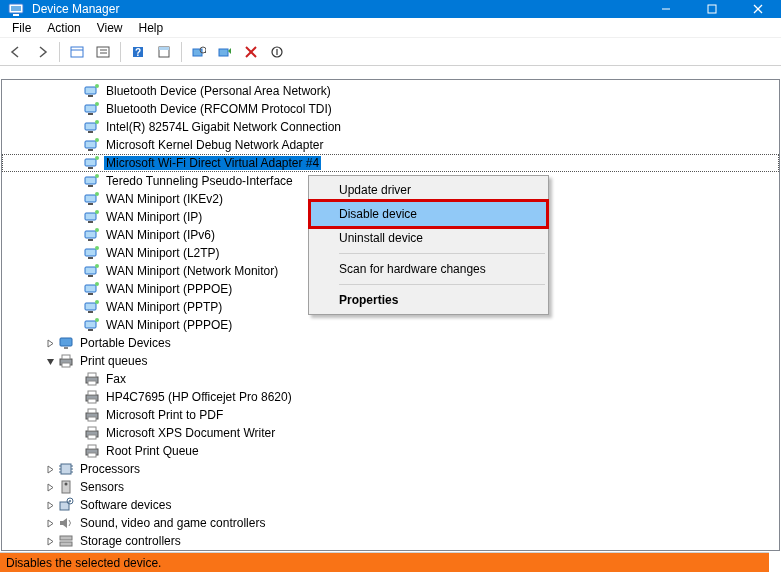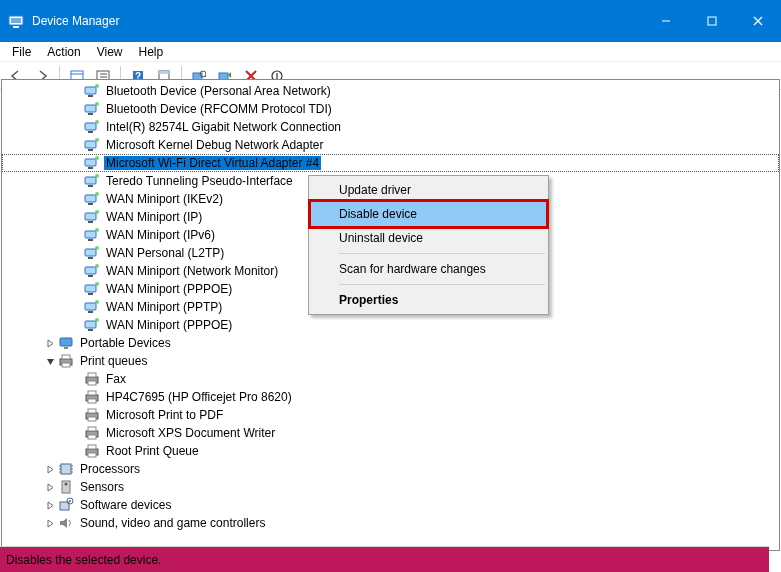--- a/index.html
+++ b/index.html
@@ -7,21 +7,21 @@
     margin: 0;
     font-family: "Segoe UI", Tahoma, sans-serif;
     font-size: 12px;
     background: #fff;
     width: 781px;
     height: 572px;
     overflow: hidden;
     position: relative;
   }
   .titlebar {
-    height: 42px;
+    height: 18px;
     background: #0078d7;
     color: #fff;
     display: flex;
     align-items: center;
     padding: 0 0 0 8px;
   }
   .titlebar .appicon { width:16px; height:16px; margin-right:8px; display:flex; align-items:center; justify-content:center; }
   .titlebar .title { flex:0 0 auto; font-size:12px; }
   .titlebar .spacer { flex:1; }
   .titlebar .ctrl { width:46px; height:30px; display:flex; align-items:center; justify-content:center; color:#fff; }
@@ -125,22 +125,22 @@
   }
   .contextmenu .cmsep {
     height:1px;
     background:#d0d0d0;
     margin:3px 1px 3px 28px;
   }
   .contextmenu .cmitem.bold { font-weight:600; }
   .statusbar {
     position:absolute;
     left:0; right:12px; bottom:0;
-    height:26px;
-    background:#be185d;
+    height:20px;
+    background:#f97316;
     border-top:1px solid #d0d0d0;
     padding:2px 6px;
     font-size:12px;
     display:flex;
     align-items:center;
   }
   
   .tree::-webkit-scrollbar { width:17px; }
   .tree::-webkit-scrollbar-track { background:#f0f0f0; }
   .tree::-webkit-scrollbar-thumb { background:#c2c3c9; border:1px solid #f0f0f0; }
@@ -351,21 +351,21 @@
       </div>
       <div class="node indent3">
         <span class="expander"></span>
         <span class="devicon">
           <svg width="16" height="16">
             <rect x="1" y="4" width="11" height="7" rx="1" fill="#b0d9f7" stroke="#2a73cc"></rect>
             <rect x="4" y="12" width="5" height="2" fill="#555"></rect>
             <circle cx="13" cy="3" r="2" fill="#6fd66f"></circle>
           </svg>
         </span>
-        <span class="label">WAN Personal (L2TP)</span>
+        <span class="label">WAN Miniport (L2TP)</span>
       </div>
       <div class="node indent3">
         <span class="expander"></span>
         <span class="devicon">
           <svg width="16" height="16">
             <rect x="1" y="4" width="11" height="7" rx="1" fill="#b0d9f7" stroke="#2a73cc"></rect>
             <rect x="4" y="12" width="5" height="2" fill="#555"></rect>
             <circle cx="13" cy="3" r="2" fill="#6fd66f"></circle>
           </svg>
         </span>
@@ -542,20 +542,34 @@
             <path d="M2 1 L7 4.5 L2 8 Z" fill="none" stroke="#6b6b6b"></path>
           </svg>
         </span>
         <span class="devicon">
           <svg width="16" height="16">
             <path d="M2 6 L5 6 L9 3 L9 13 L5 10 L2 10 Z" fill="#888"></path>
             <path d="M11 5 Q14 8 11 11" fill="none" stroke="#888"></path>
           </svg>
         </span>
         <span class="label">Sound, video and game controllers</span>
+      </div>
+      <div class="node indent2">
+        <span class="expander">
+          <svg width="9" height="9">
+            <path d="M2 1 L7 4.5 L2 8 Z" fill="none" stroke="#6b6b6b"></path>
+          </svg>
+        </span>
+        <span class="devicon">
+          <svg width="16" height="16">
+            <rect x="2" y="3" width="12" height="4" fill="#c0c0c0" stroke="#777"></rect>
+            <rect x="2" y="9" width="12" height="4" fill="#c0c0c0" stroke="#777"></rect>
+          </svg>
+        </span>
+        <span class="label">Storage controllers</span>
       </div>
     </div>
 </div>
 
 <div class="contextmenu" id="cm-host">
     <div class="cmitem">Update driver</div>
     <div class="cmitem highlight callout">Disable device</div>
     <div class="cmitem">Uninstall device</div>
     <div class="cmsep"></div>
     <div class="cmitem">Scan for hardware changes</div>

